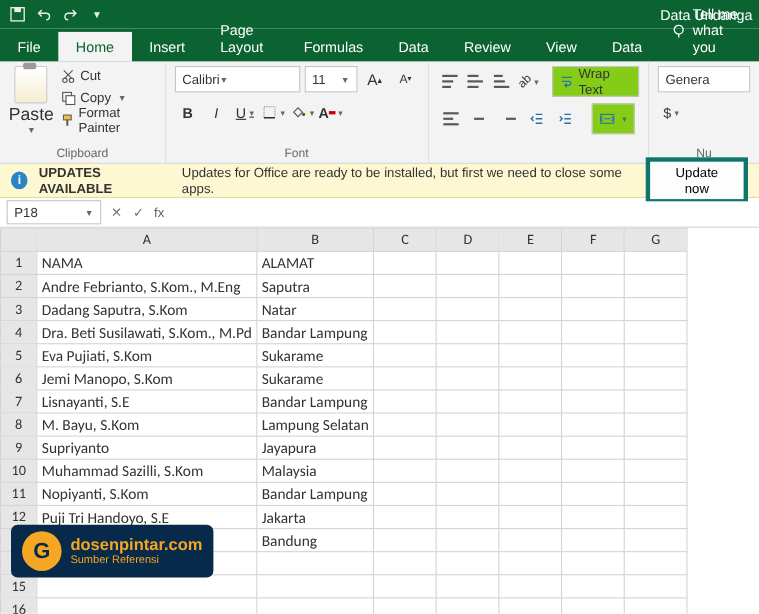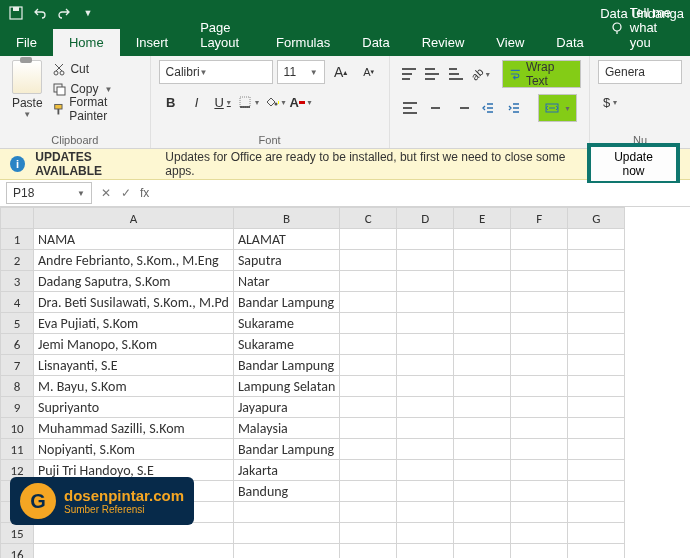--- a/index.html
+++ b/index.html
@@ -97,21 +97,21 @@
       </span>
     <span>Tell me what you</span>
   </div>
 </div>
 
 <div class="ribbon">
   <div class="group">
     <div class="clip-top">
       <div class="paste">
         <div class="paste-icon"></div>
-        <div style="font-size:12px;margin-top:2px">Paste</div>
+        <div style="font-size:16px;margin-top:2px">Paste</div>
         <div style="font-size:8px;color:#666">▼</div>
       </div>
       <div class="clip-col">
         <div>
             <svg class="scis" viewBox="0 0 14 14">
               <circle cx="4" cy="11" r="2" fill="none" stroke="#555"></circle>
               <circle cx="10" cy="11" r="2" fill="none" stroke="#555"></circle>
               <line x1="4" y1="9" x2="11" y2="2" stroke="#555"></line>
               <line x1="10" y1="9" x2="3" y2="2" stroke="#555"></line>
             </svg>

